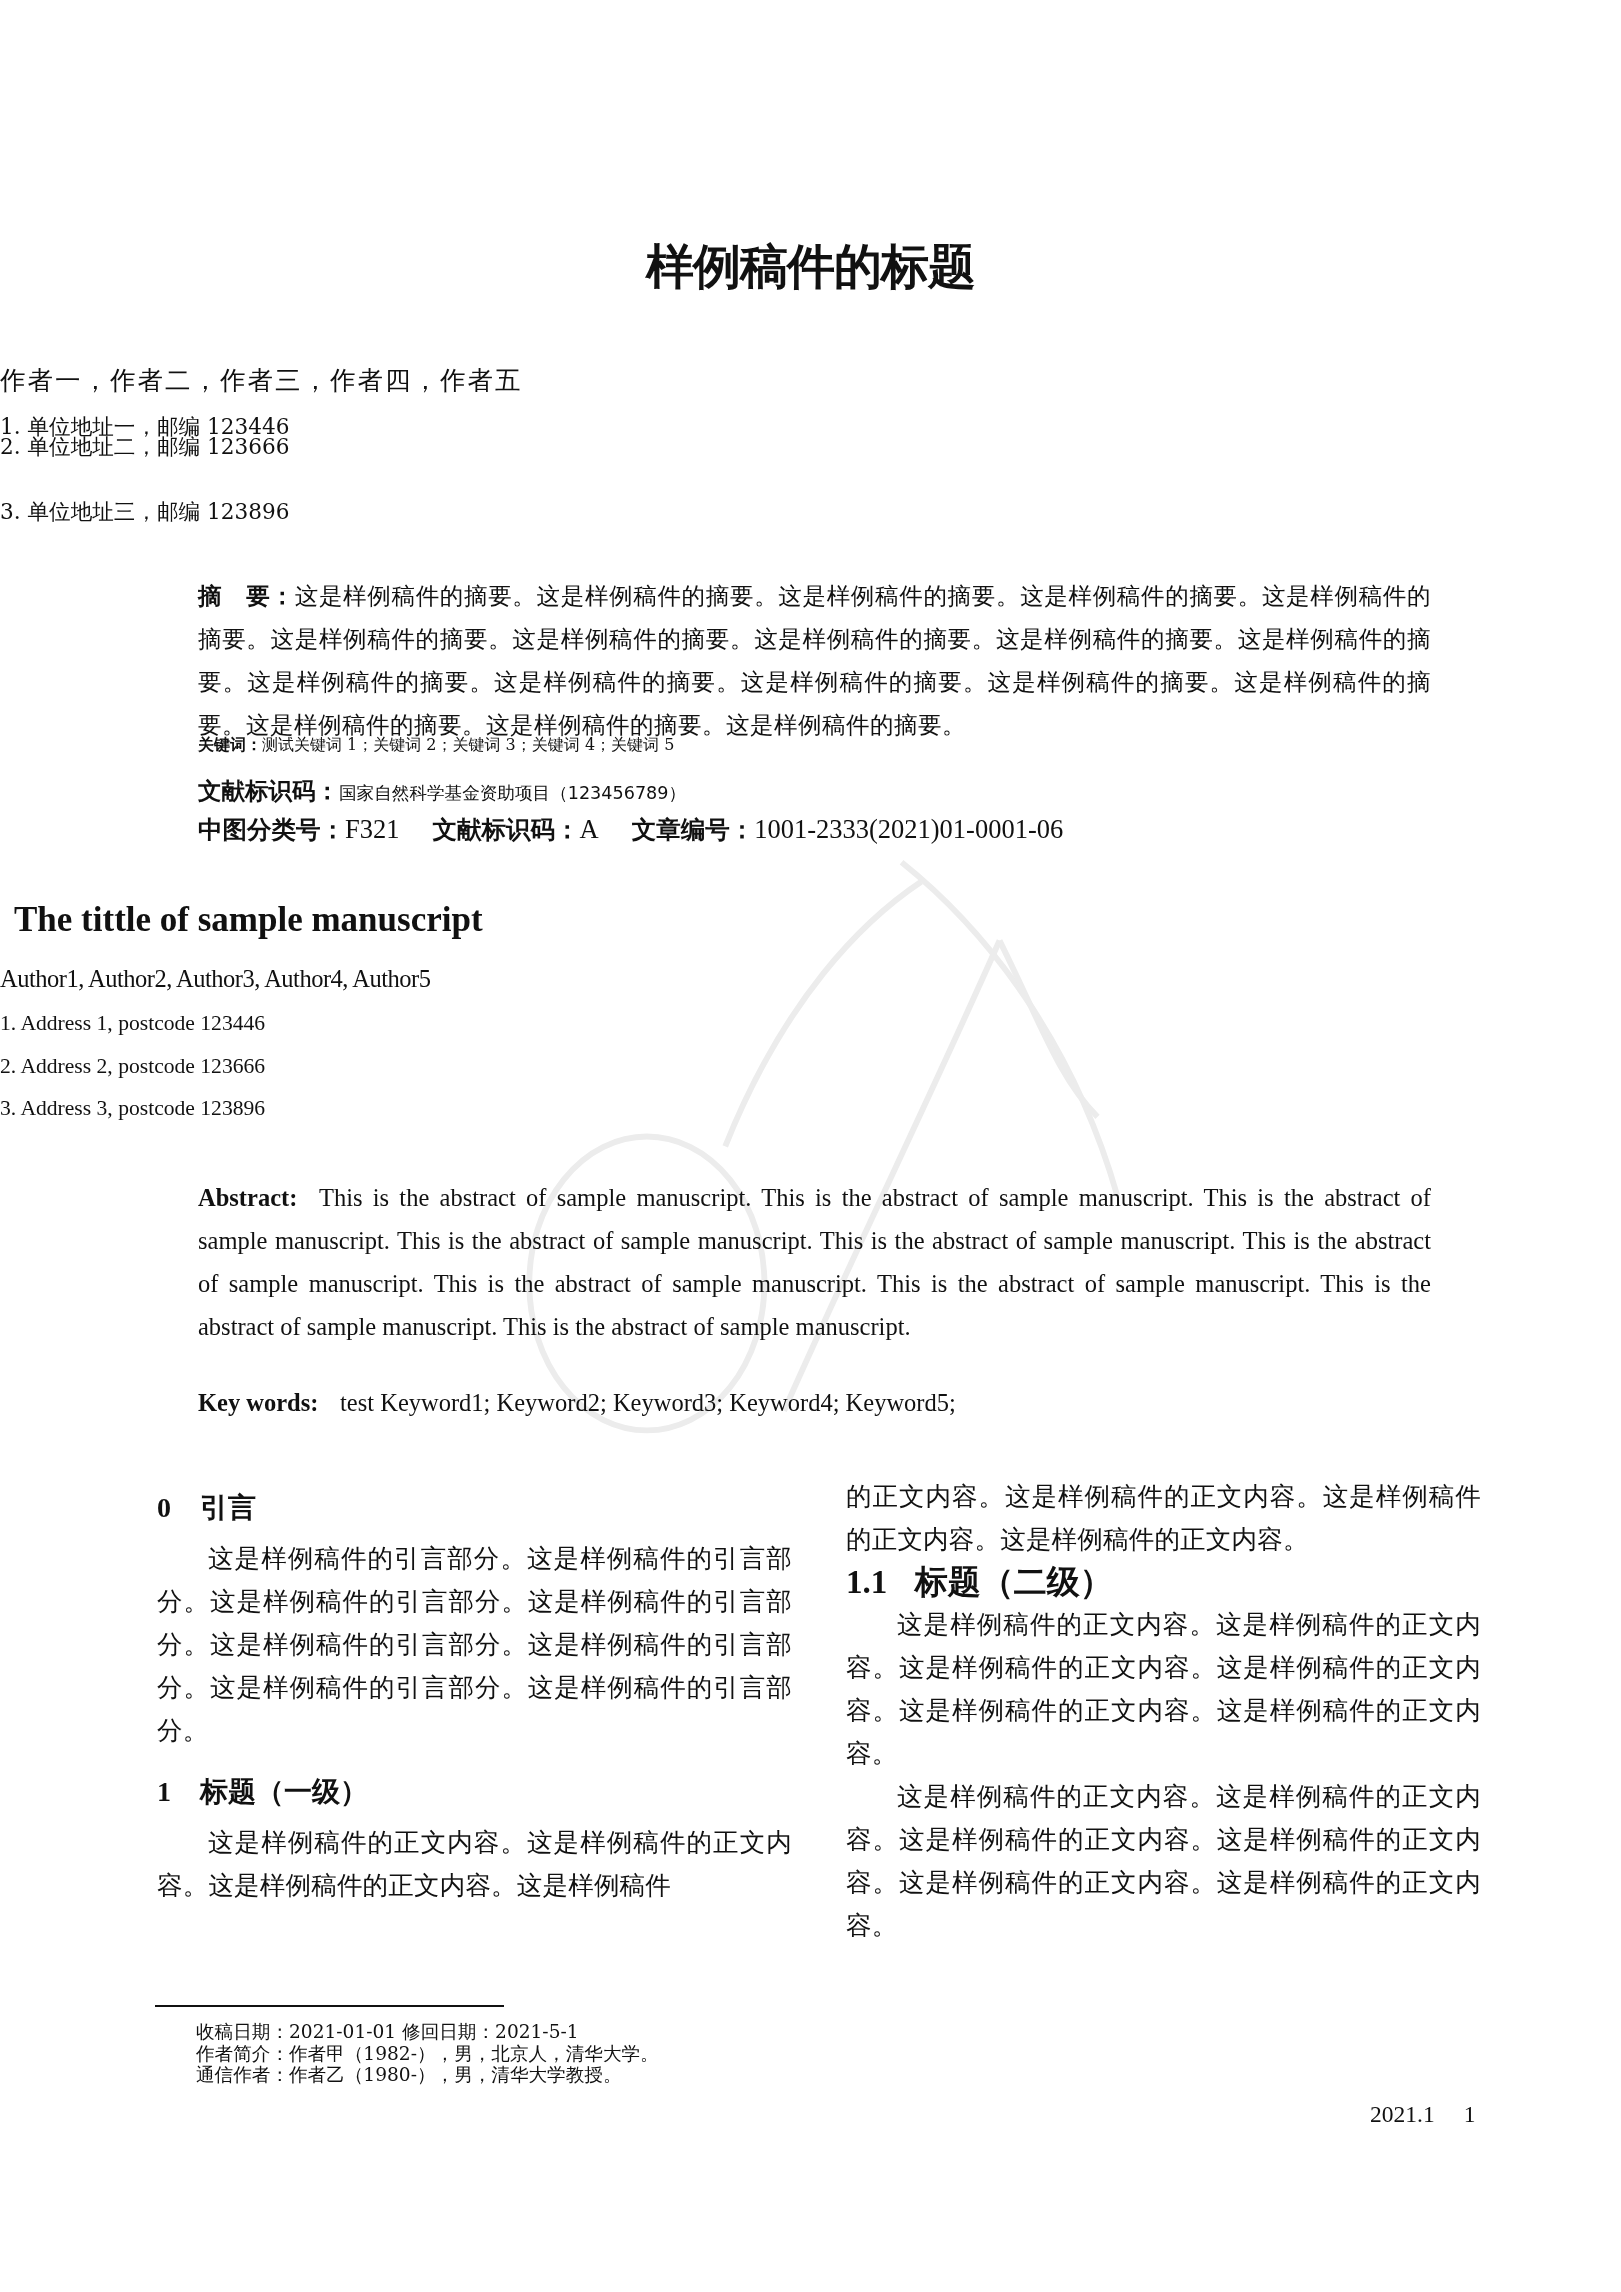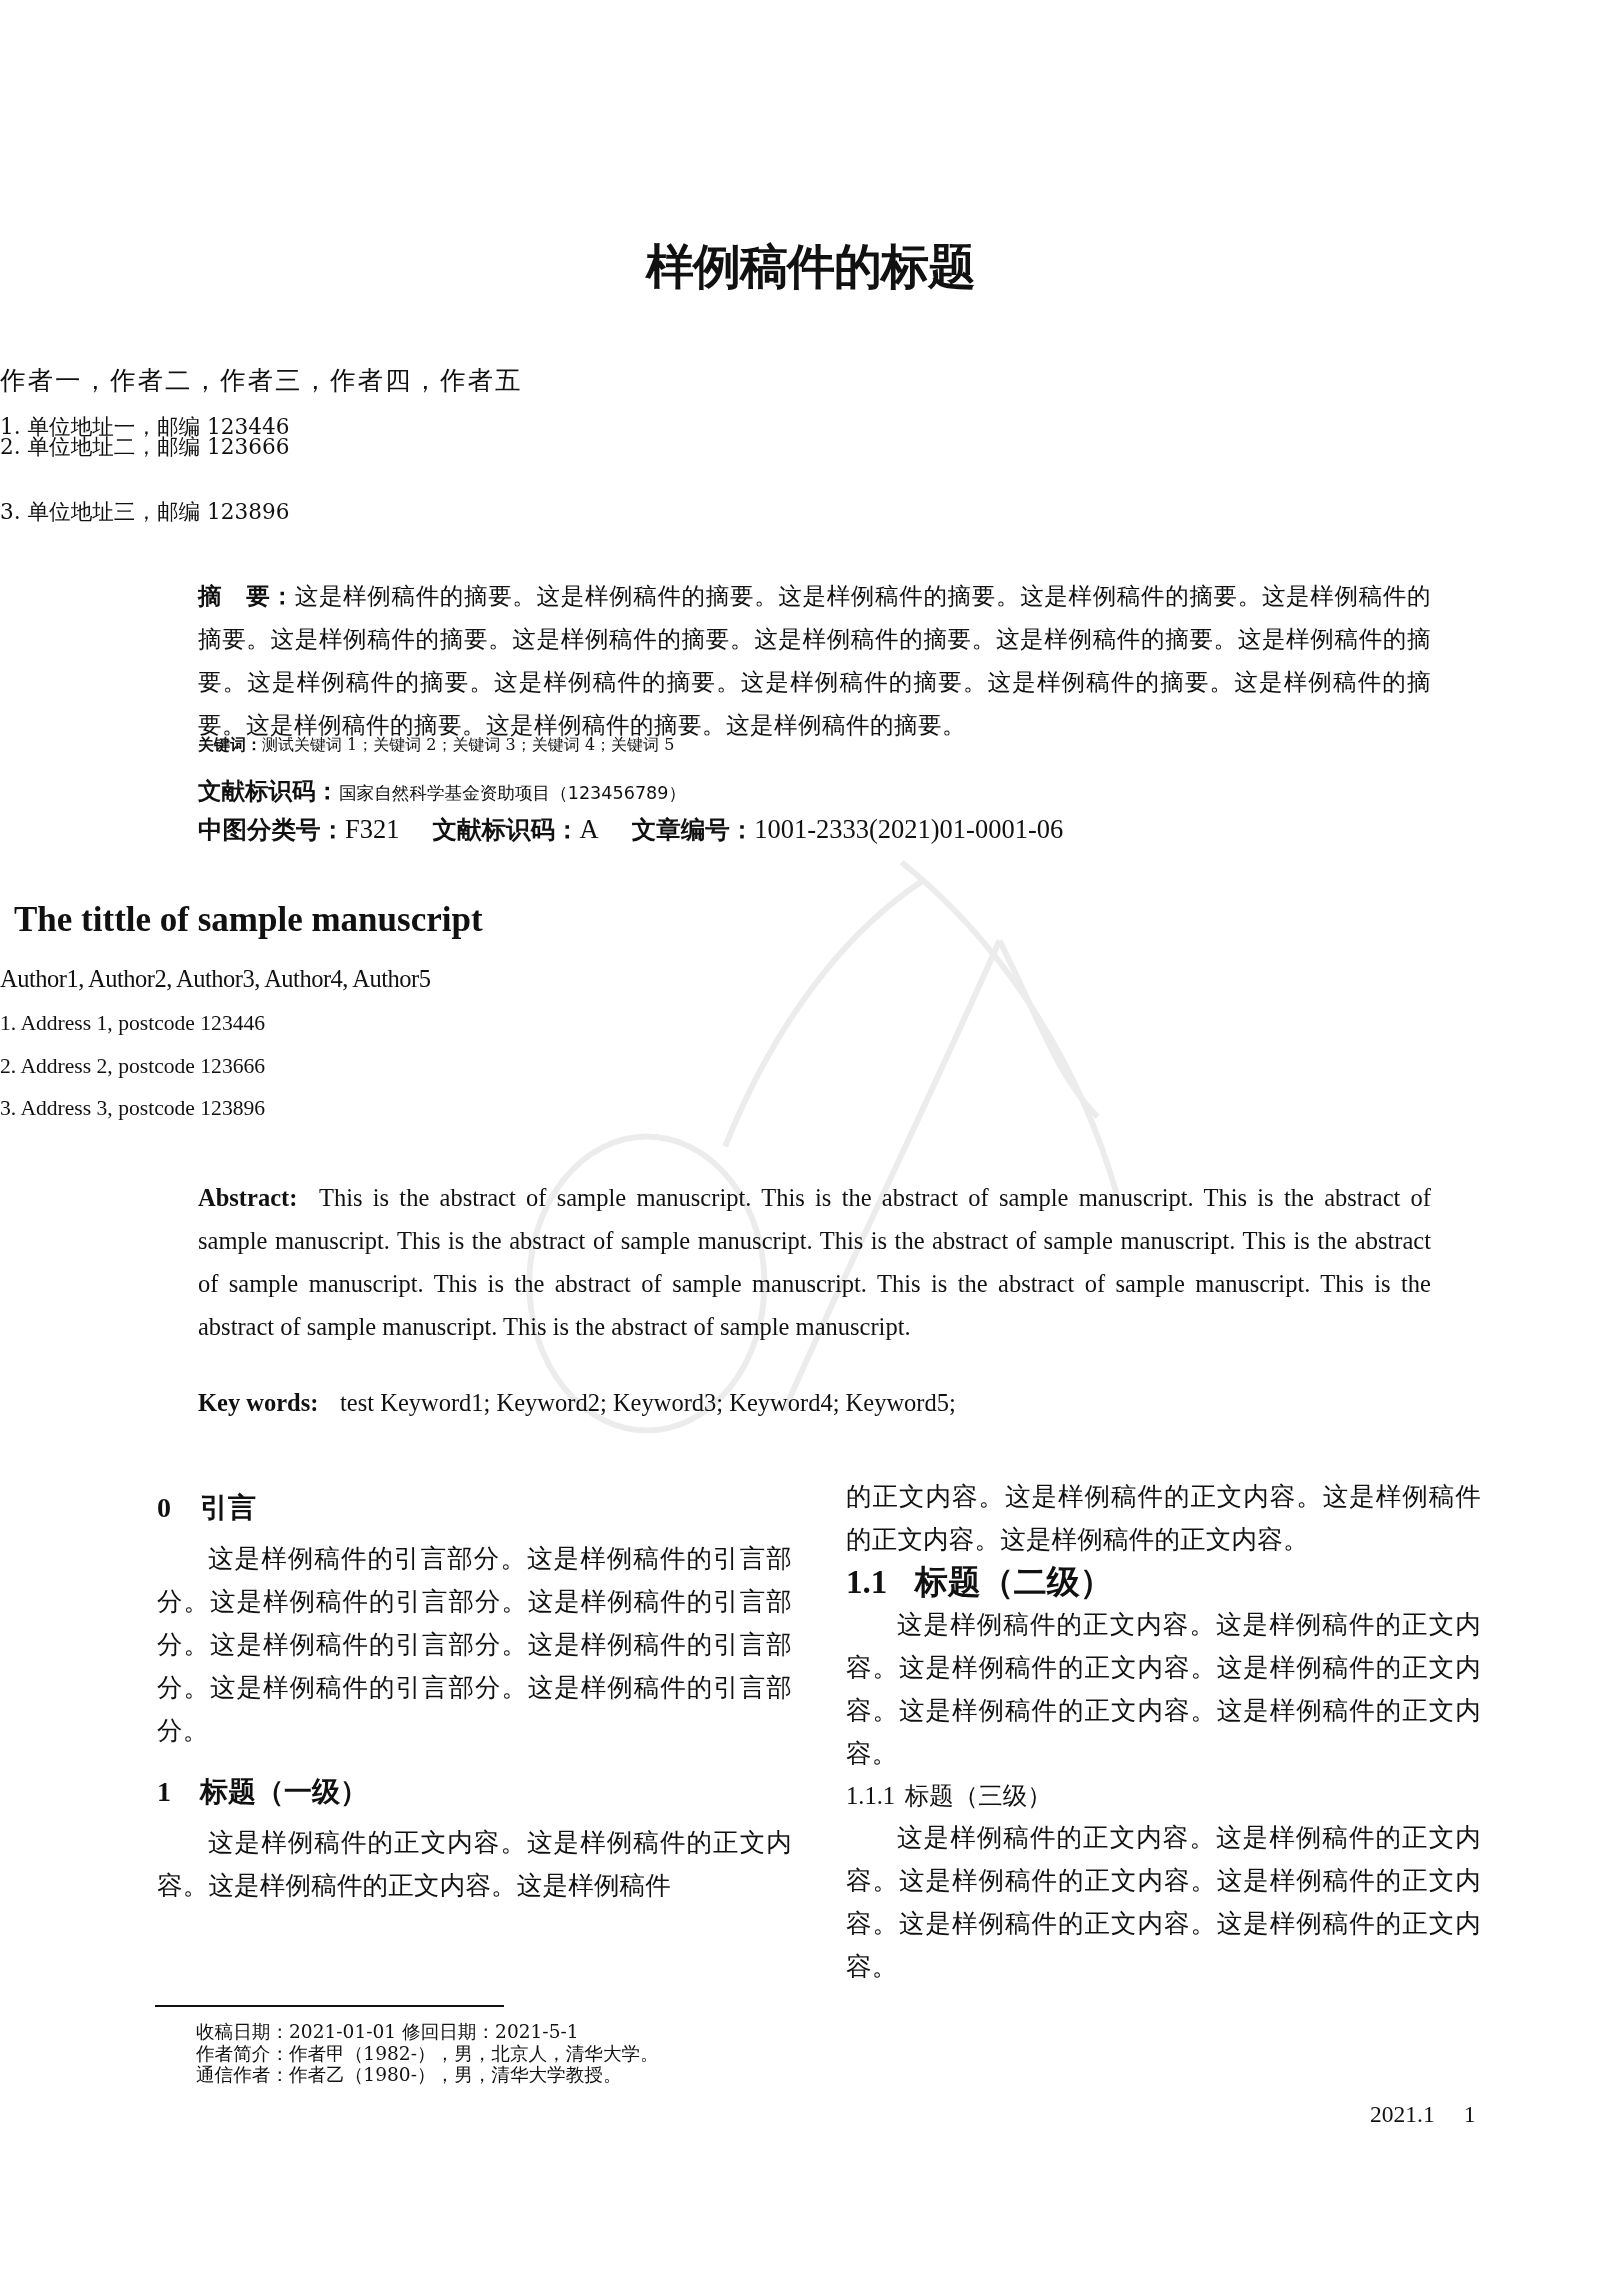--- a/index.html
+++ b/index.html
@@ -121,23 +121,20 @@
   </div>
   <div class="para">这是样例稿件的正文内容。这是样例稿件的正文内容。这是样例稿件的正文内容。这是样例稿件</div>
 </div>
 
 <div class="col col-right">
   <div class="para noindent">的正文内容。这是样例稿件的正文内容。这是样例稿件的正文内容。这是样例稿件的正文内容。</div>
   <div class="h2">
     <span class="num">1.1</span><span>标题（二级）</span>
   </div>
   <div class="para">这是样例稿件的正文内容。这是样例稿件的正文内容。这是样例稿件的正文内容。这是样例稿件的正文内容。这是样例稿件的正文内容。这是样例稿件的正文内容。</div>
-  <div class="h3">
-    <span class="num">1.1.1</span><span>标题（三级）</span>
-  </div>
   <div class="para">这是样例稿件的正文内容。这是样例稿件的正文内容。这是样例稿件的正文内容。这是样例稿件的正文内容。这是样例稿件的正文内容。这是样例稿件的正文内容。</div>
 </div>
 
 <div class="foot-rule"></div>
 <div class="footnotes">
   <div>收稿日期：2021-01-01 修回日期：2021-5-1</div>
   <div>作者简介：作者甲（1982-），男，北京人，清华大学。</div>
   <div>通信作者：作者乙（1980-），男，清华大学教授。</div>
 </div>
 

